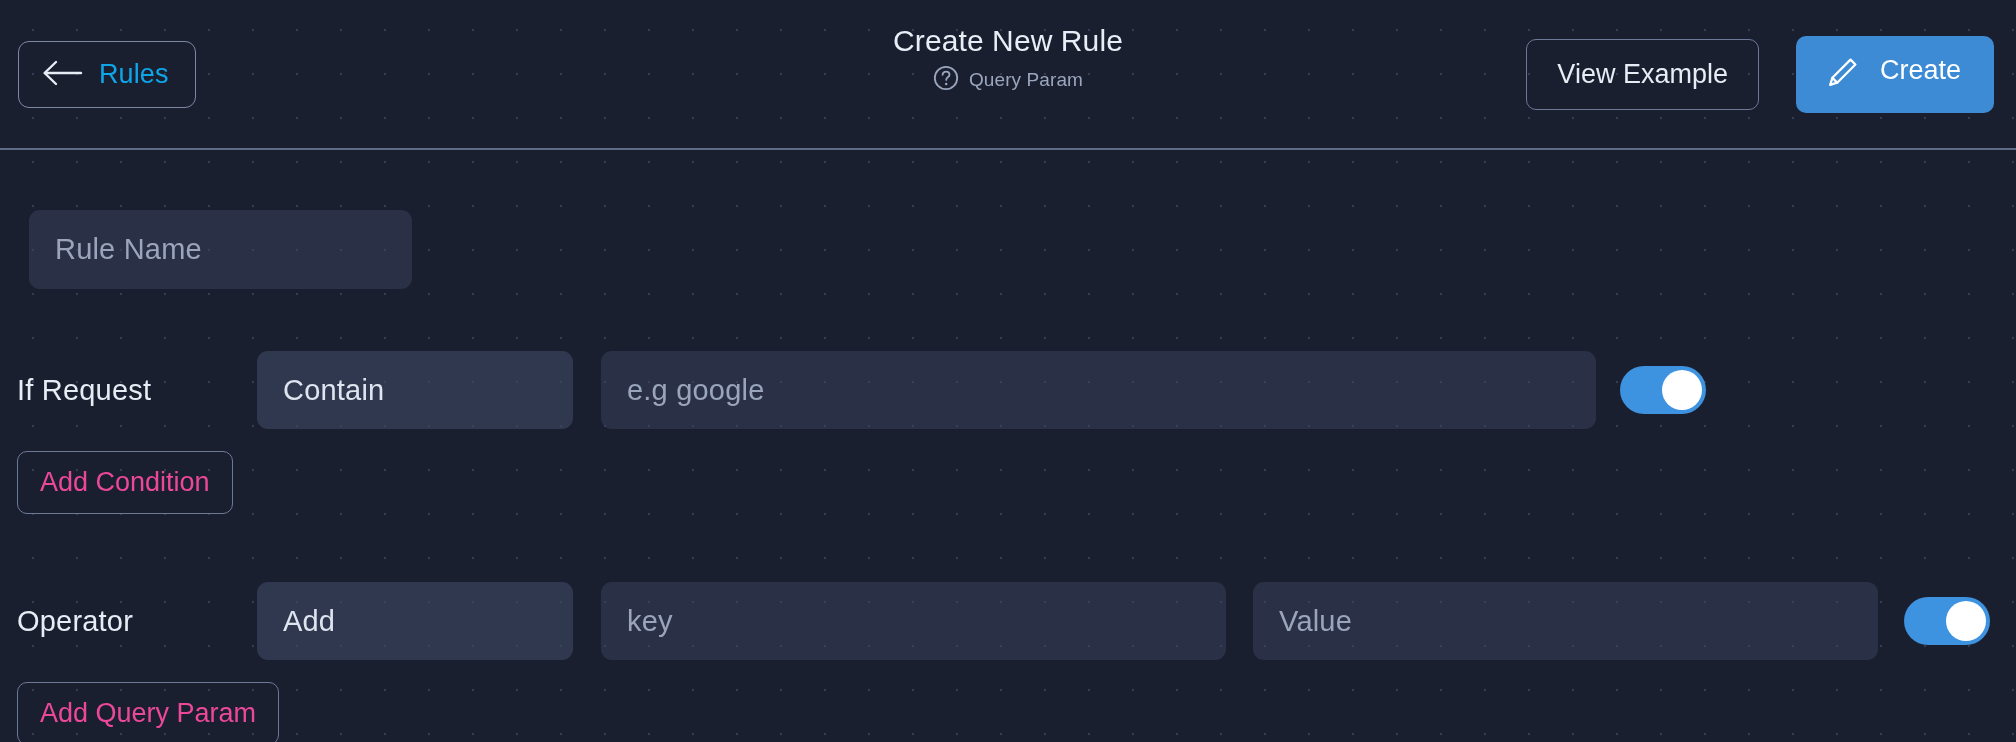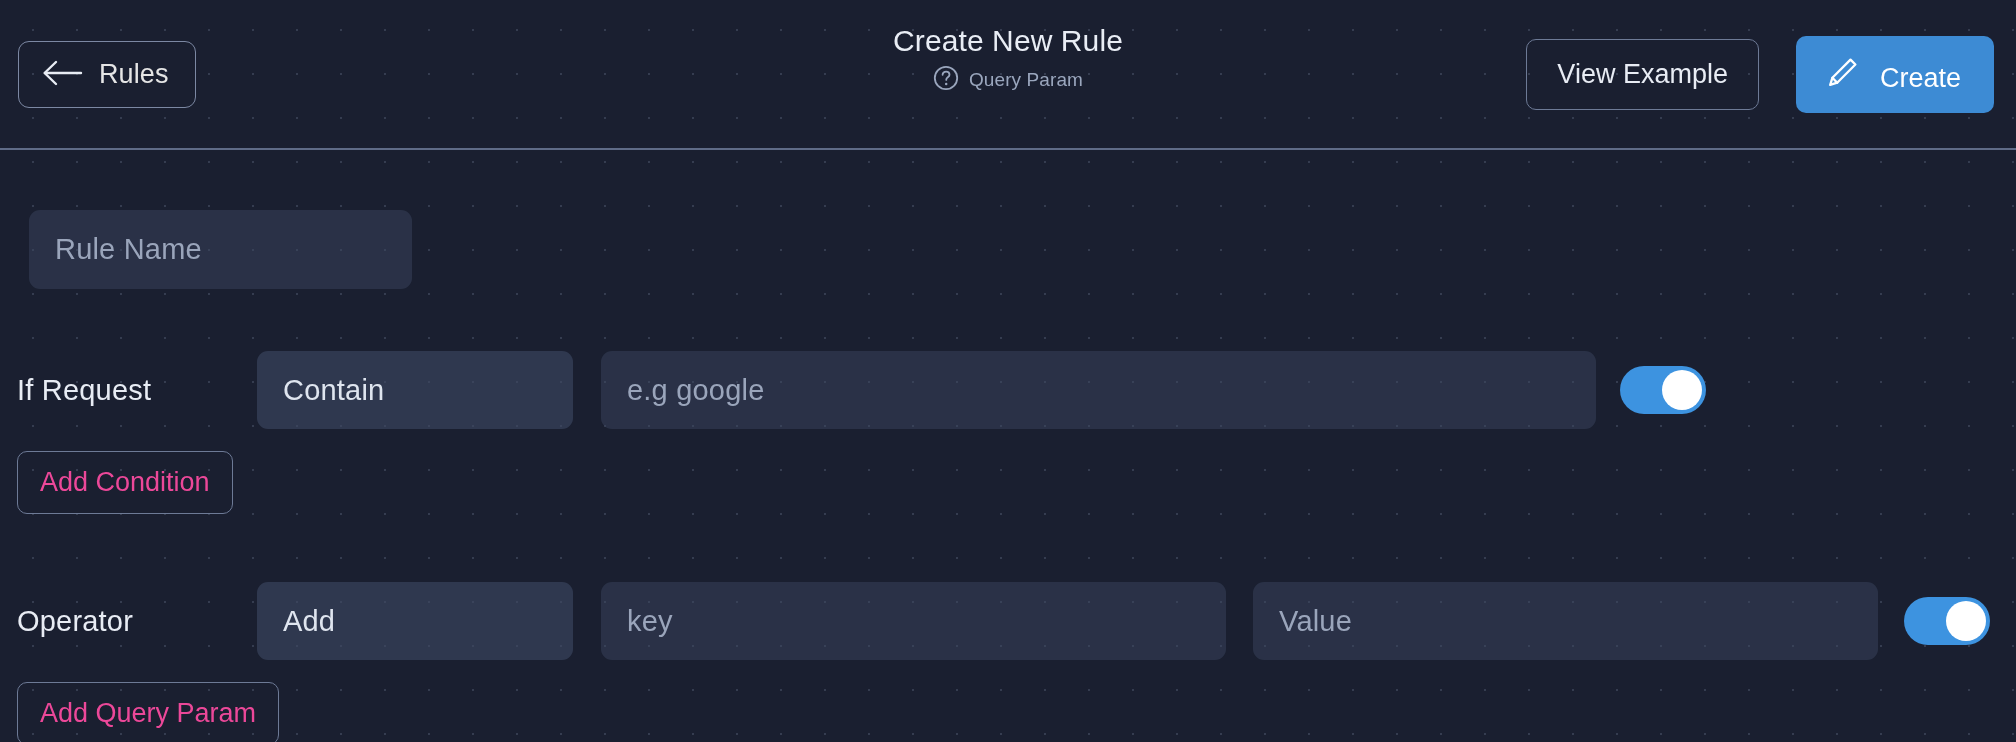--- a/index.html
+++ b/index.html
@@ -37,21 +37,21 @@
     gap: 16px;
     border: 1.6px solid #7c88a3;
     border-radius: 11px;
     padding: 17px 26px 17px 22px;
     cursor: pointer;
     background: transparent;
   }
   .back-arrow { flex: 0 0 auto; display: block; }
   .back-label {
     font-size: 27px;
-    color: #e5e5e5;
+    color: #0ea5e9;
     letter-spacing: .1px;
     white-space: nowrap;
   }
 
   .title-block {
     position: absolute;
     left: 0; right: 0;
     top: 22px;
     text-align: center;
     pointer-events: none;
@@ -90,21 +90,21 @@
     font-size: 27px;
     color: #e8ecf4;
     background: transparent;
     cursor: pointer;
     white-space: nowrap;
     font-family: inherit;
   }
 
   .create-btn {
     display: flex;
-    align-items: flex-end;
+    align-items: flex-start;
     gap: 20px;
     background: #3d8bd4;
     border: none;
     border-radius: 10px;
     padding: 19px 33px 19px 28px;
     cursor: pointer;
     font-family: inherit;
   }
   .create-label {
     font-size: 27px;

